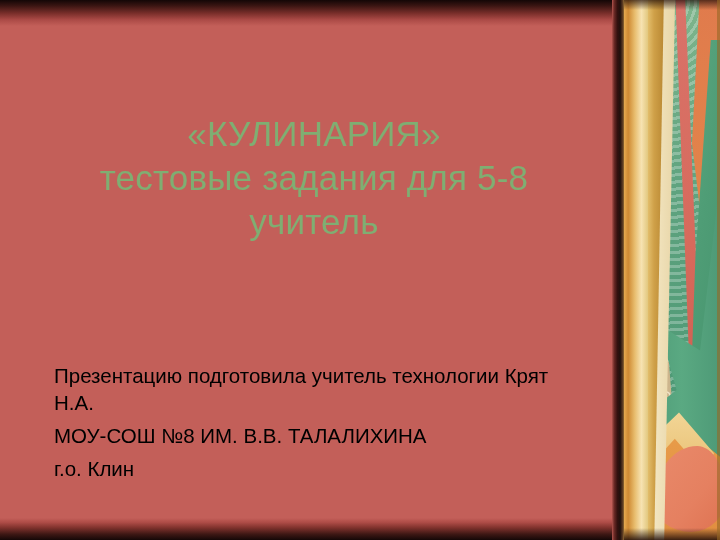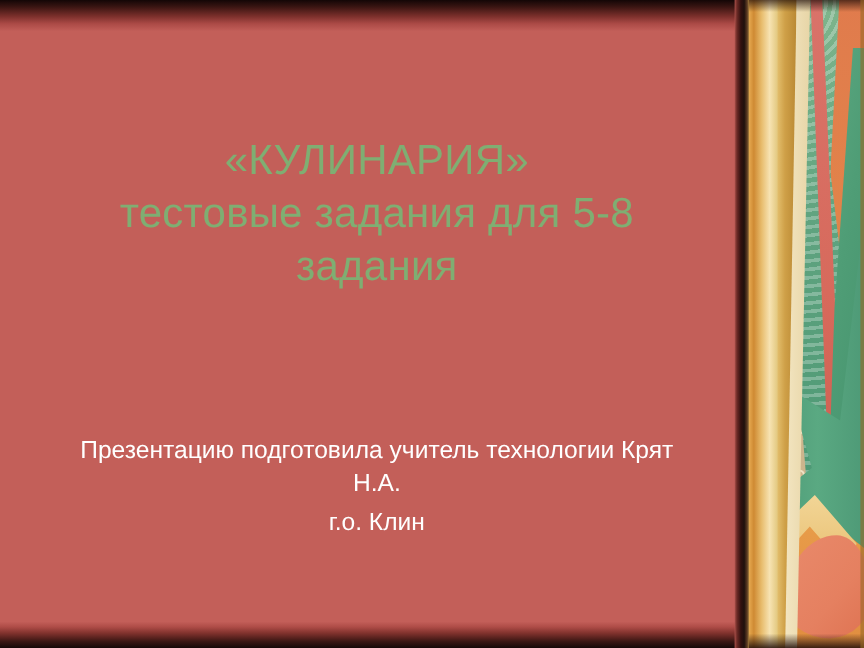--- a/index.html
+++ b/index.html
@@ -199,47 +199,47 @@
     line-height: 44px;
     letter-spacing: .2px;
     white-space: nowrap;
   }
 
   .body-block {
     position: absolute;
     left: 54px;
     top: 362px;
     width: 520px;
-    text-align: center;
-    color: #ffffff;
+    color: #000000;
   }
   .body-para {
     font-size: 20.5px;
     line-height: 27px;
     margin: 0 0 6px 0;
   }
   .body-para:last-child { margin-bottom: 12px; }
 </style>
 </head>
 <body>
 
 <div id="slide">
 
   <div class="bg-base"></div>
   <div class="bg-top-shade"></div>
   <div class="bg-bottom-shade"></div>
 
   <div class="title-block">
     <div class="title-line">«КУЛИНАРИЯ»</div>
     <div class="title-line">тестовые задания для 5-8</div>
-    <div class="title-line">задания</div>
+    <div class="title-line">учитель</div>
   </div>
 
   <div class="body-block">
     <p class="body-para">Презентацию подготовила учитель технологии Крят Н.А.</p>
+    <p class="body-para">МОУ-СОШ №8 ИМ. В.В. ТАЛАЛИХИНА</p>
     <p class="body-para">г.о. Клин</p>
   </div>
 
   <div class="deco-panel">
     <div class="deco-edge"></div>
     <div class="deco-inner">
       <div class="deco-field"></div>
 
       <svg class="deco-flowers" viewBox="0 0 98 540" preserveAspectRatio="none">
         <defs>

